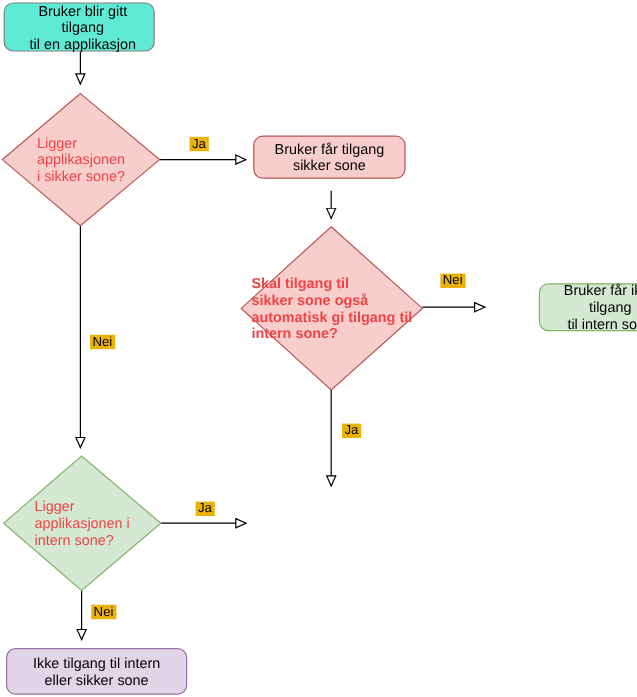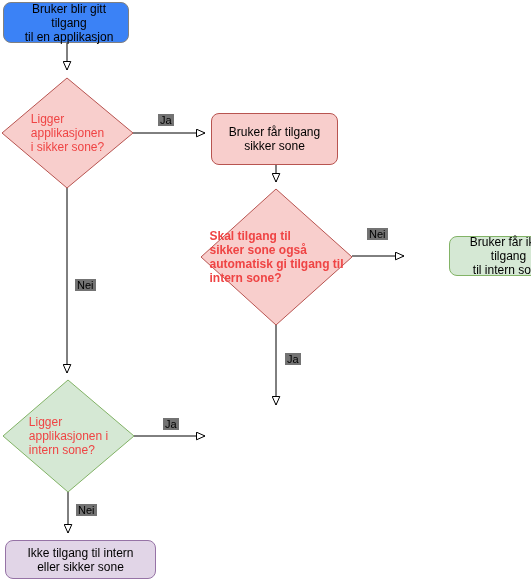--- a/index.html
+++ b/index.html
@@ -34,21 +34,21 @@
     font-size: 12px;
     line-height: 14px;
     color: #000000;
     border-radius: 8px;
     border-style: solid;
     border-width: 1px;
     padding: 2px 4px;
     white-space: pre-line;
   }
   .node-start {
-    background: #3b82f6;
+    background: #5eead4;
     border-color: #808080;
     padding-left: 10px;
   }
   .node-pink {
     background: #f8cecc;
     border-color: #b85450;
   }
   .node-green {
     background: #d5e8d4;
     border-color: #82b366;
@@ -71,21 +71,21 @@
     line-height: 14px;
     color: #ef4444;
     white-space: pre-line;
     pointer-events: none;
   }
   .edge-label {
     position: absolute;
     font-size: 11px;
     line-height: 12px;
     color: #000000;
-    background: #737373;
+    background: #eab308;
     padding: 0 2px;
     white-space: nowrap;
   }
 </style>
 </head>
 <body>
 
 <div id="canvas">
 
   <svg id="flow-svg" viewBox="0 0 531 581" xmlns="http://www.w3.org/2000/svg">
@@ -118,21 +118,21 @@
     <polygon points="68,380 134,436 68,492 3,436" fill="#d5e8d4" stroke="#82b366" stroke-width="1"></polygon>
   </svg>
 
   <div class="node node-start" style="left:3px; top:2px; width:126px; height:41px;">Bruker blir gitt tilgang
 til en applikasjon</div>
 
   <div class="diamond-label" style="left:2px; top:78px; width:131px; height:110px;">Ligger
 applikasjonen
 i sikker sone?</div>
 
-  <div class="node node-pink" style="left:211px; top:113px; width:127px; height:52px;">Bruker får tilgang
+  <div class="node node-pink" style="left:211px; top:113px; width:127px; height:36px;">Bruker får tilgang
 sikker sone</div>
 
   <div class="diamond-label" style="left:201px; top:189px; width:151px; height:136px;font-weight:bold;">Skal tilgang til
 sikker sone også
 automatisk gi tilgang til
 intern sone?</div>
 
   <div class="node node-green" style="left:409px; top:236px; width:119px; height:40px;">Bruker får ikke tilgang
 til intern sone</div>
 

